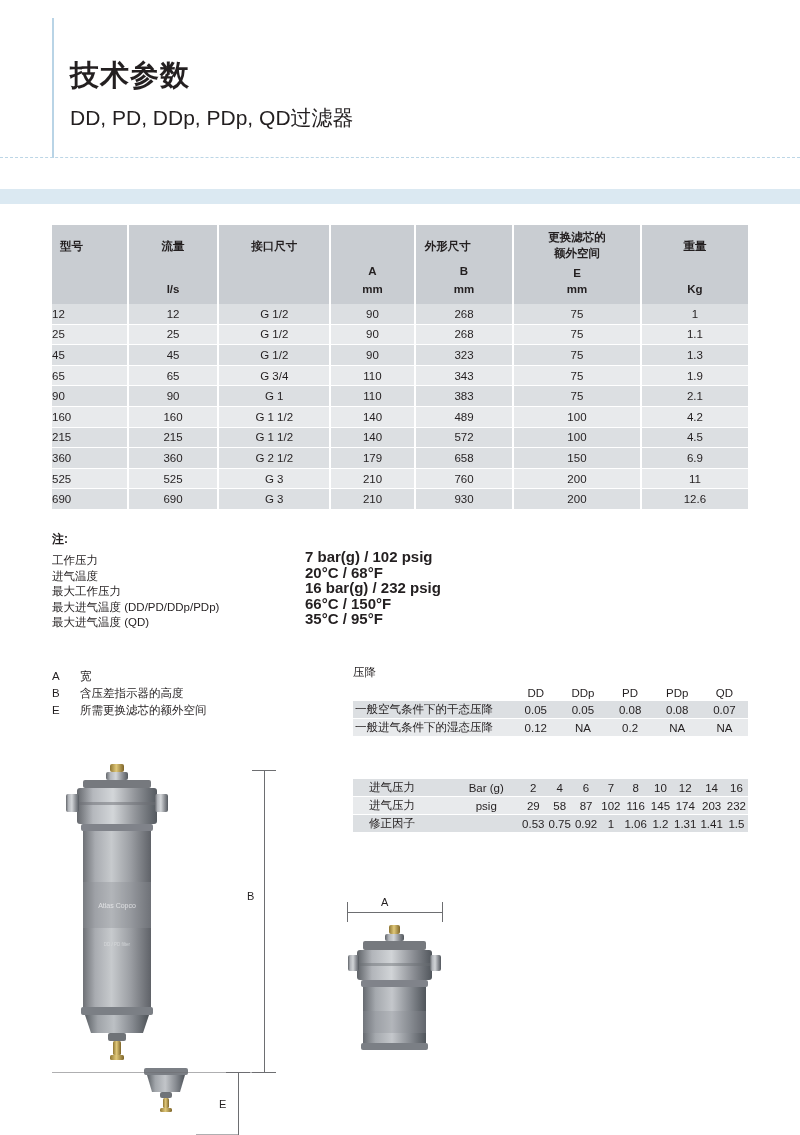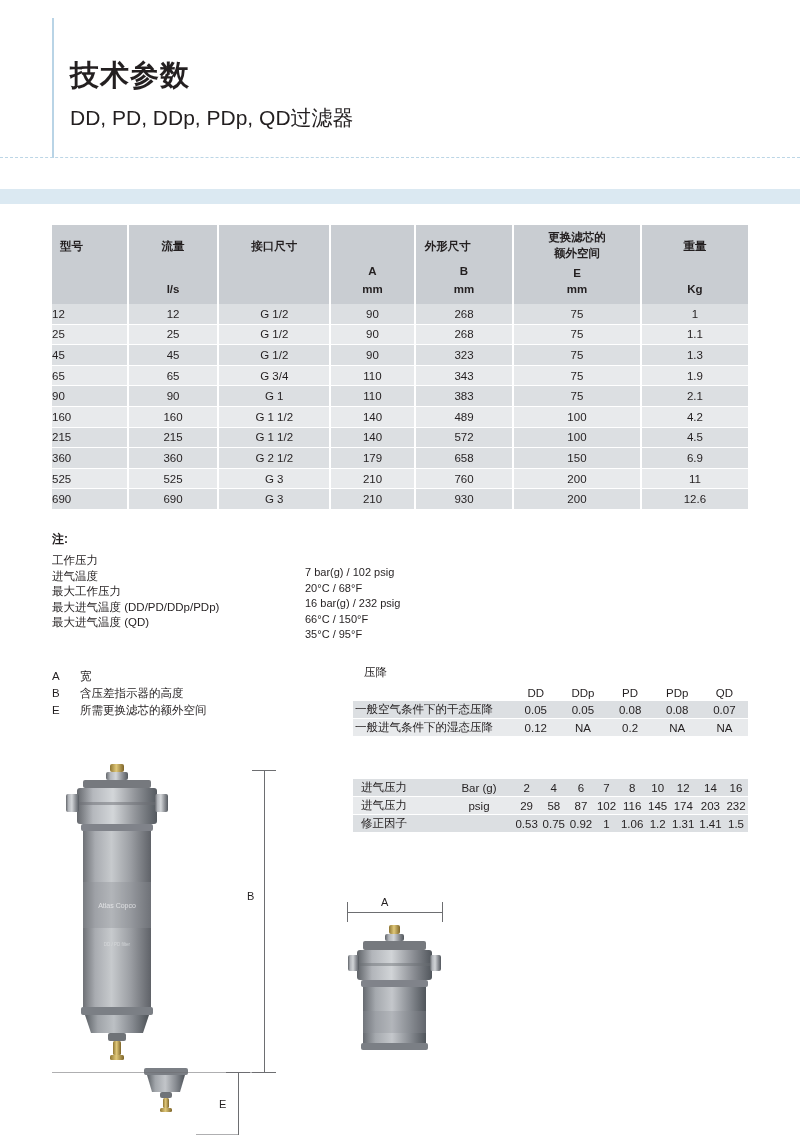--- a/index.html
+++ b/index.html
@@ -72,51 +72,51 @@
   .hd-left { text-align:left; padding-left:8px; }
 
   
   .notes-label {
     position:absolute; left:52px; top:531px; font-size:12px; font-weight:bold;
   }
   .notes {
     position:absolute; left:52px; top:553px; font-size:11.5px; line-height:15.6px;
   }
   .notes-vals {
-    position:absolute; left:305px; top:565px; font-size:11px; line-height:15.6px;
+    position:absolute; left:305px; top:549px; font-size:15px; line-height:15.6px;font-weight:bold;
   }
 
   
   .legend {
     position:absolute; left:52px; top:668px; font-size:11.5px; line-height:17px;
   }
   .legend .k { display:inline-block; width:28px; font-weight:normal; }
 
   
   .pd-title {
-    position:absolute; left:364px; top:665px; font-size:11.5px;
+    position:absolute; left:353px; top:665px; font-size:11.5px;
   }
   .tbl-pd {
     position:absolute; left:353px; top:684px; width:395px;
     border-collapse:collapse; font-size:11.5px;
   }
   .tbl-pd td { height:17px; padding:0 2px; border-bottom:1px solid #ffffff; }
   .tbl-pd .lbl { width:168px; text-align:left; }
   .tbl-pd .num { width:45px; text-align:center; }
   .tbl-pd thead td { background:#ffffff; font-weight:normal; border:none; }
   .tbl-pd tbody tr.r1 td { background:#dcdfe2; }
   .tbl-pd tbody tr.r2 td { background:#e8eaec; }
 
   
   .tbl-cf {
     position:absolute; left:353px; top:779px; width:395px;
     border-collapse:collapse; font-size:11.5px;
   }
   .tbl-cf td { height:17px; padding:0 2px; border-bottom:1px solid #ffffff; }
-  .tbl-cf .lbl { width:82px; text-align:left; padding-left:8px; }
+  .tbl-cf .lbl { width:82px; text-align:left; padding-left:16px; }
   .tbl-cf .unit { width:64px; text-align:center; }
   .tbl-cf .num { text-align:center; }
   .tbl-cf tr.r1 td { background:#dcdfe2; }
   .tbl-cf tr.r2 td { background:#e8eaec; }
   .tbl-cf tr.r3 td { background:#dcdfe2; }
 
   
   .draw { position:absolute; }
   .dim-line { position:absolute; background:#6d6e71; }
   .dim-label { position:absolute; font-size:11px; color:#231f20; }

